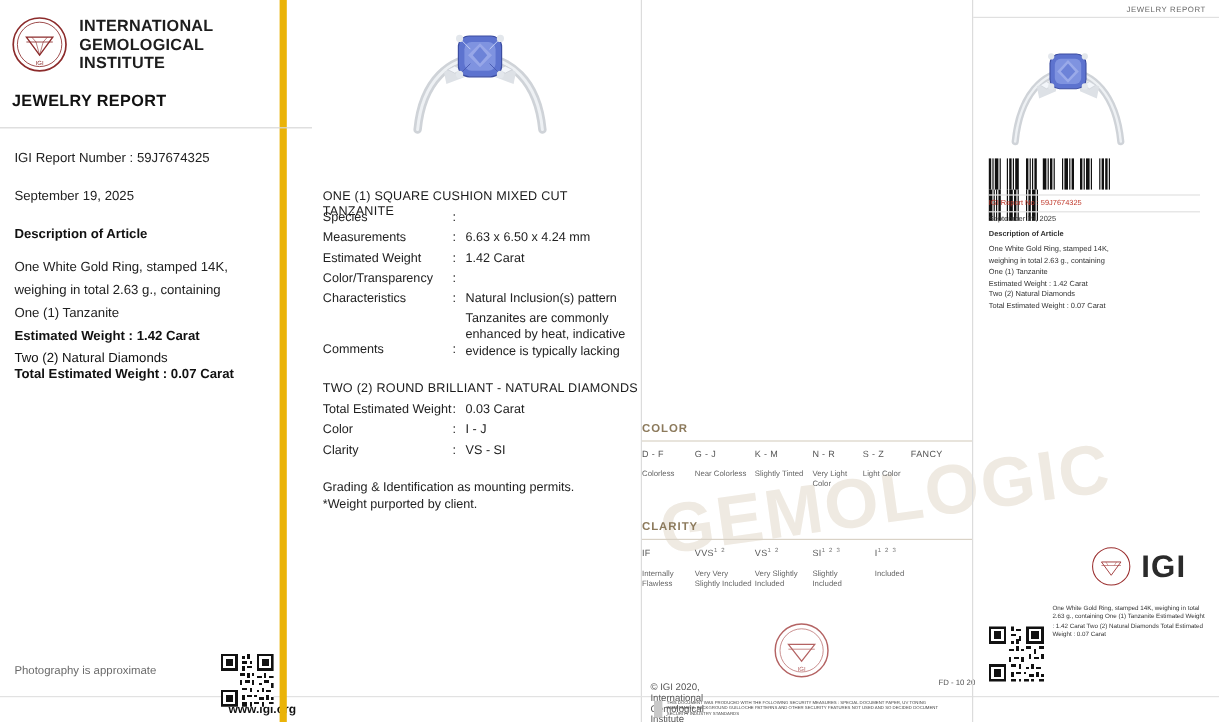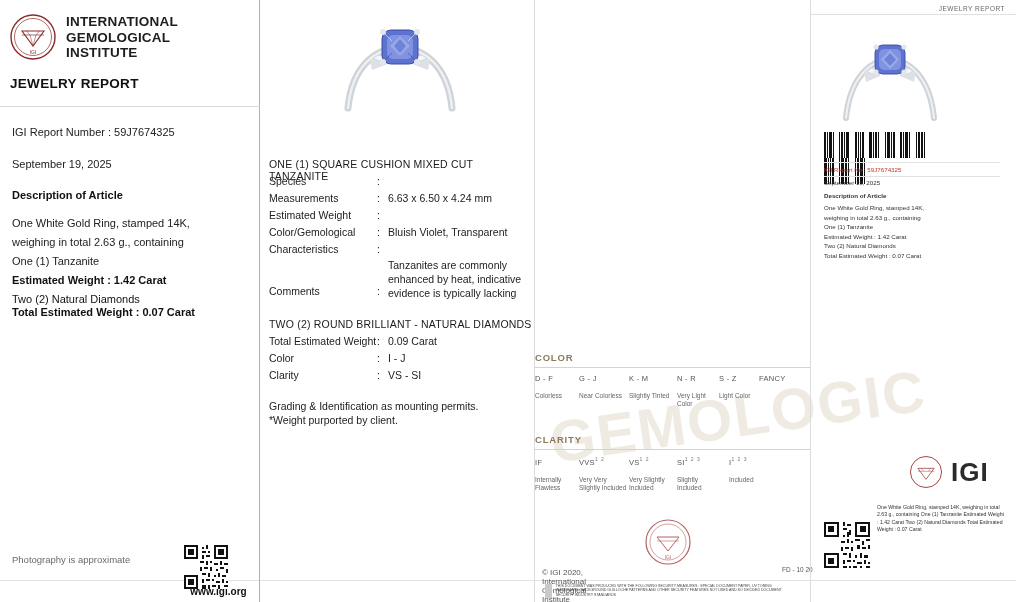--- a/index.html
+++ b/index.html
@@ -36,22 +36,22 @@
     color:#f6f2ec;
     font-size:40px;
     font-weight:700;
     transform:rotate(-10deg);
     z-index:0;
     pointer-events:none;
   }
 
   
   .left-col{
-    position:absolute;left:0;top:0;width:260px;height:602px;
-    border-right:1px solid #eab308;
+    position:absolute;left:0;top:0;width:239px;height:602px;
+    border-right:6px solid #eab308;
     box-sizing:border-box;
     z-index:2;
     background:transparent;
   }
   .logo-row{position:absolute;left:10px;top:14px;display:flex;align-items:center;gap:10px;}
   .logo-mark{width:46px;height:46px;position:relative;flex:0 0 auto;}
   .logo-title{
     font-size:13.5px;line-height:15.5px;font-weight:700;color:#1d1d1d;letter-spacing:.2px;
   }
   .jewelry-report-left{
@@ -281,44 +281,45 @@
         <div class="spec-c">:</div>
       </div>
       <div class="spec-row">
         <div class="spec-k">Measurements</div>
         <div class="spec-c">:</div>
         <div class="spec-v">6.63 x 6.50 x 4.24 mm</div>
       </div>
       <div class="spec-row">
         <div class="spec-k">Estimated Weight</div>
         <div class="spec-c">:</div>
-      </div>
-      <div class="spec-row">
-        <div class="spec-k">Color/Gemological</div>
-        <div class="spec-c">:</div>
-        <div class="spec-v">Bluish Violet, Transparent</div>
+        <div class="spec-v">1.42 Carat</div>
+      </div>
+      <div class="spec-row">
+        <div class="spec-k">Color/Transparency</div>
+        <div class="spec-c">:</div>
       </div>
       <div class="spec-row">
         <div class="spec-k">Characteristics</div>
         <div class="spec-c">:</div>
+        <div class="spec-v">Natural Inclusion(s) pattern</div>
       </div>
       <div class="spec-row" style="align-items:flex-end">
         <div class="spec-k">Comments</div>
         <div class="spec-c">:</div>
         <div class="spec-v multi" style="width:150px">Tanzanites are commonly enhanced by heat, indicative evidence is typically lacking</div>
       </div>
     </div>
 
     <div class="sec-title dia-title">TWO (2) ROUND BRILLIANT - NATURAL DIAMONDS</div>
 
     <div class="dia-table">
       <div class="spec-row">
         <div class="spec-k">Total Estimated Weight</div>
         <div class="spec-c">:</div>
-        <div class="spec-v">0.09 Carat</div>
+        <div class="spec-v">0.03 Carat</div>
       </div>
       <div class="spec-row">
         <div class="spec-k">Color</div>
         <div class="spec-c">:</div>
         <div class="spec-v">I - J</div>
       </div>
       <div class="spec-row">
         <div class="spec-k">Clarity</div>
         <div class="spec-c">:</div>
         <div class="spec-v">VS - SI</div>

